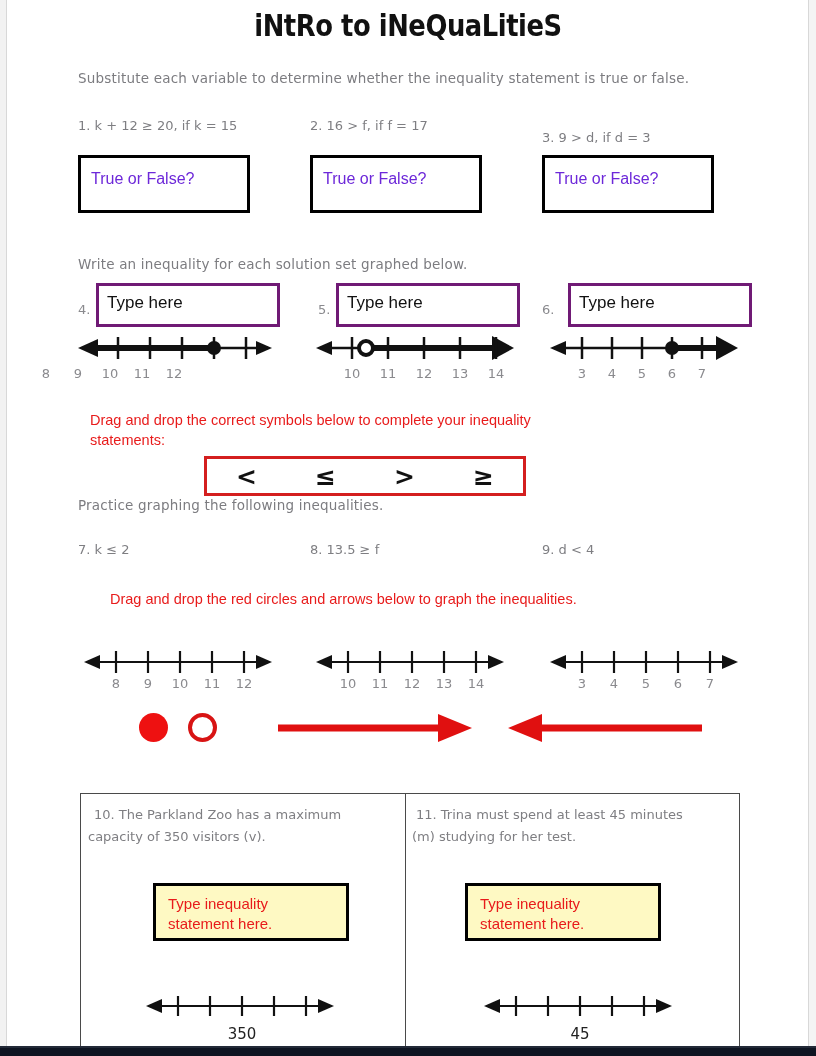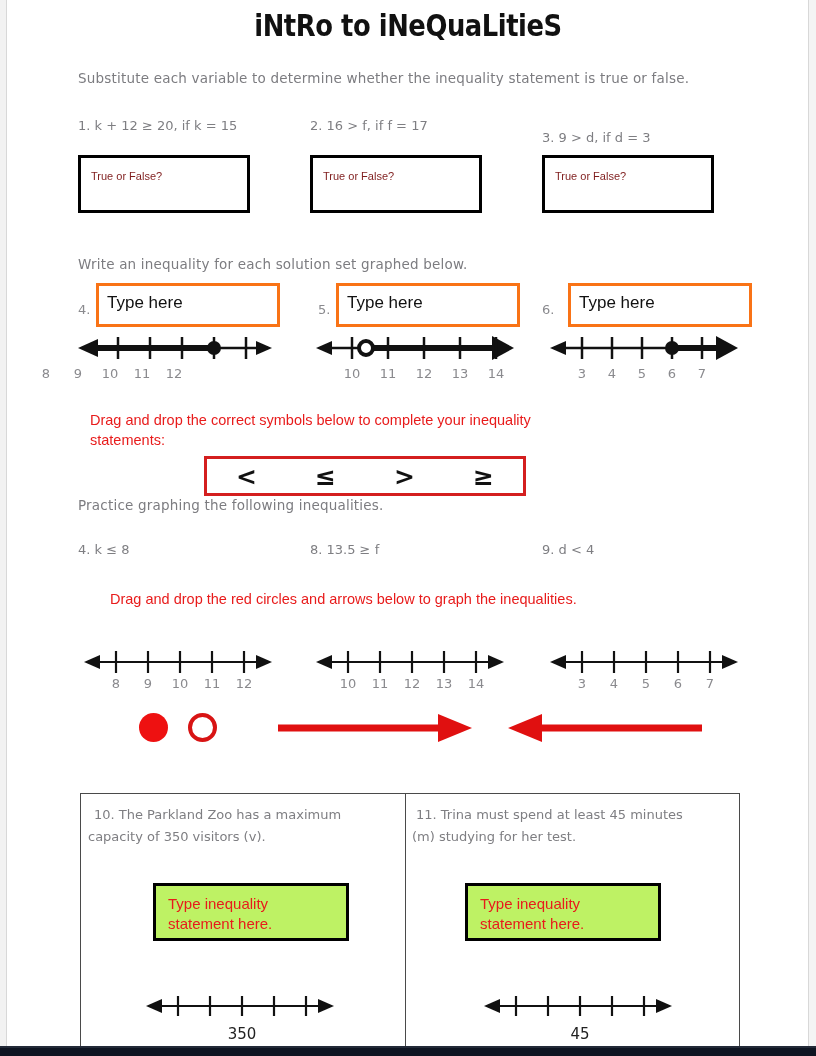--- a/index.html
+++ b/index.html
@@ -101,40 +101,40 @@
   .tf-box {
     position: absolute;
     border: 3px solid #000000;
     background: #ffffff;
     box-sizing: border-box;
   }
   .tf-box span {
     position: absolute;
     left: 10px; top: 12px;
     font-family: "Liberation Sans", sans-serif;
-    font-size: 11px;
-    color: #7f1d1d;
+    font-size: 16px;
+    color: #6d28d9;
   }
   .type-box {
     position: absolute;
-    border: 3px solid #f97316;
+    border: 3px solid #701a75;
     background: #ffffff;
     box-sizing: border-box;
   }
   .type-box span {
     position: absolute;
     left: 8px; top: 7px;
     font-family: "Liberation Sans", sans-serif;
     font-size: 17px;
     color: #111111;
   }
   .ineq-box {
     position: absolute;
     border: 3px solid #000000;
-    background: #bef264;
+    background: #fef9c3;
     box-sizing: border-box;
     padding: 8px 0 0 12px;
   }
   .ineq-box span {
     display: block;
     font-family: "Liberation Sans", sans-serif;
     font-size: 15px;
     color: #e81b1b;
     line-height: 20px;
   }
@@ -316,21 +316,21 @@
 
   <div class="symbol-bank" style="left:204px; top:456px; width:322px; height:40px;">
     <div class="sym">&lt;</div>
     <div class="sym">≤</div>
     <div class="sym">&gt;</div>
     <div class="sym">≥</div>
   </div>
 
   <div class="instr" style="left:78px; top:497px;">Practice graphing the following inequalities.</div>
 
-  <div class="prob-label" style="left:78px; top:542px;">4.  k ≤ 8</div>
+  <div class="prob-label" style="left:78px; top:542px;">7.  k ≤ 2</div>
   <div class="prob-label" style="left:310px; top:542px;">8.  13.5 ≥ f</div>
   <div class="prob-label" style="left:542px; top:542px;">9.  d &lt; 4</div>
 
   <div class="red-instr" style="left:110px; top:589px; width:640px;">Drag and drop the red circles and arrows below to graph the inequalities.</div>
 
   <svg class="nline" style="left:78px; top:644px;" width="196" height="36">
     <line x1="14" y1="18" x2="186" y2="18" stroke="#111" stroke-width="2.2"></line>
     <polygon points="6,18 22,11 22,25" fill="#111"></polygon>
     <polygon points="194,18 178,11 178,25" fill="#111"></polygon>
     <g stroke="#111" stroke-width="2.2">

